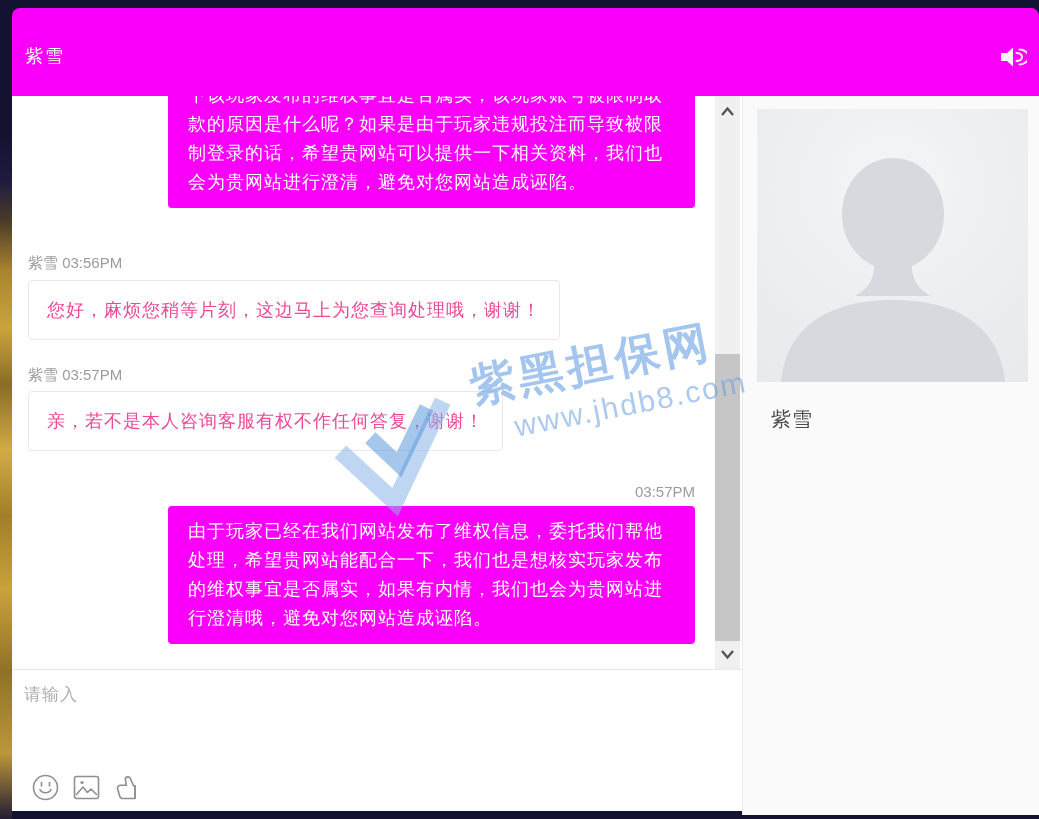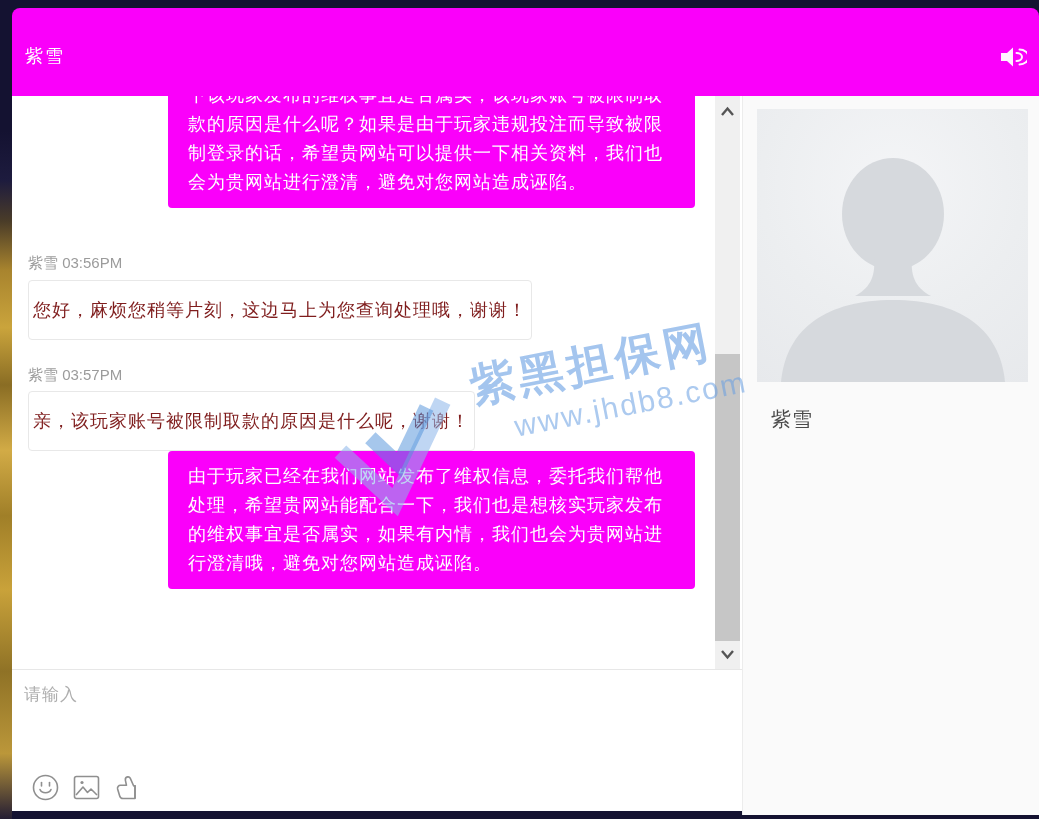--- a/index.html
+++ b/index.html
@@ -41,22 +41,22 @@
     font-size:18px; line-height:29px; letter-spacing:1px;
     border-radius:4px; word-break:break-all;
   }
   .bubble.me {
     width:527px; margin-left:auto; margin-right:0;
     background:#fa00fa; color:#fff; padding:11px 20px;
   }
   .bubble.me.first { margin-top:-26px; }
   .bubble.agent {
     width:fit-content; max-width:600px;
-    background:#fff; color:#7f1d1d; border:1px solid #e8e8e8;
-    padding:15px 4px; line-height:28px;
+    background:#fff; color:#ec4899; border:1px solid #e8e8e8;
+    padding:15px 18px; line-height:28px;
   }
   .meta { color:#9b9b9b; font-size:15px; }
   .meta.left1 { margin-top:46px; margin-bottom:7px; }
   .meta.left2 { margin-top:26px; margin-bottom:6px; }
   .meta.right { margin-top:32px; margin-bottom:6px; text-align:right; }
   
   .watermark {
     position:absolute; left:318px; top:336px; width:430px;
     display:flex; align-items:flex-start; gap:8px;
     transform:rotate(-11deg); pointer-events:none; z-index:4;
@@ -143,22 +143,23 @@
     </span>
   </div>
 
   <div class="msgs">
     <div class="bubble me first">下该玩家发布的维权事宜是否属实，该玩家账号被限制取款的原因是什么呢？如果是由于玩家违规投注而导致被限制登录的话，希望贵网站可以提供一下相关资料，我们也会为贵网站进行澄清，避免对您网站造成诬陷。</div>
 
     <div class="meta left1">紫雪 03:56PM</div>
     <div class="bubble agent">您好，麻烦您稍等片刻，这边马上为您查询处理哦，谢谢！</div>
 
     <div class="meta left2">紫雪 03:57PM</div>
-    <div class="bubble agent">亲，该玩家账号被限制取款的原因是什么呢，谢谢！</div>
-
+    <div class="bubble agent">亲，若不是本人咨询客服有权不作任何答复，谢谢！</div>
+
+    <div class="meta right">03:57PM</div>
     <div class="bubble me">由于玩家已经在我们网站发布了维权信息，委托我们帮他处理，希望贵网站能配合一下，我们也是想核实玩家发布的维权事宜是否属实，如果有内情，我们也会为贵网站进行澄清哦，避免对您网站造成诬陷。</div>
   </div>
 
   <div class="watermark">
     <span class="wm-logo">
       <svg width="140" height="120" viewBox="0 0 140 120">
         <path d="M8,42 L52,102 L118,12" fill="none" stroke="#8ab4ea" stroke-width="17" opacity="0.55"></path>
         <path d="M40,34 L63,66 L101,15" fill="none" stroke="#4e8fd9" stroke-width="15" opacity="0.5"></path>
       </svg>
     </span>

